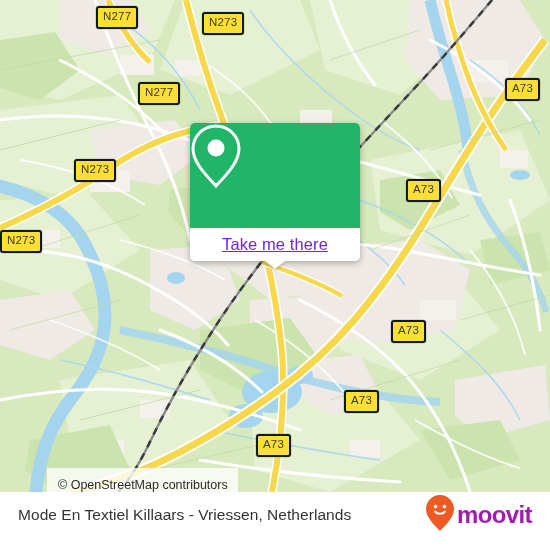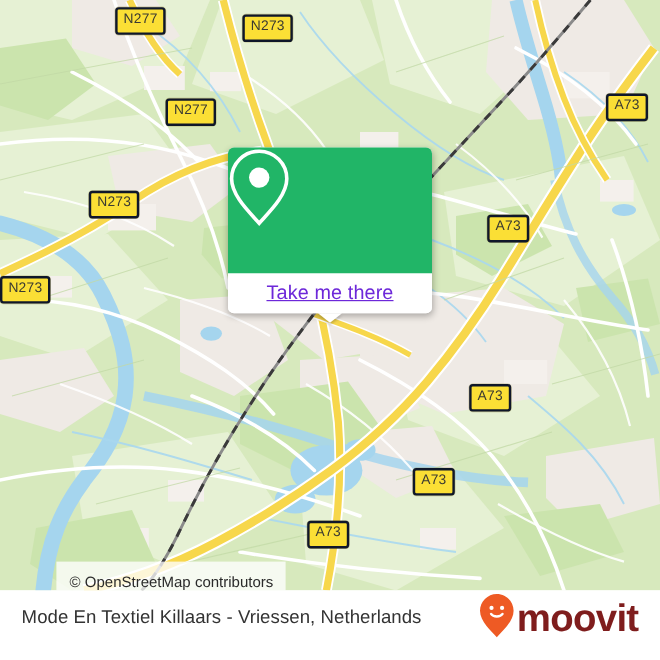--- a/index.html
+++ b/index.html
@@ -101,22 +101,22 @@
   .footer-title {
     color: #333333;
     font-size: 15.5px;
     letter-spacing: .05px;
     flex: 1;
     white-space: nowrap;
     overflow: hidden;
   }
   .brand { display: flex; align-items: center; gap: 2px; }
   .brand-word {
-    color: #7f1d1d;
-    font-size: 32px;
+    color: #a21caf;
+    font-size: 24px;
     font-weight: bold;
     letter-spacing: -.6px;
     line-height: 1;
   }
 </style>
 </head>
 <body>
 
 <div id="app">
 

